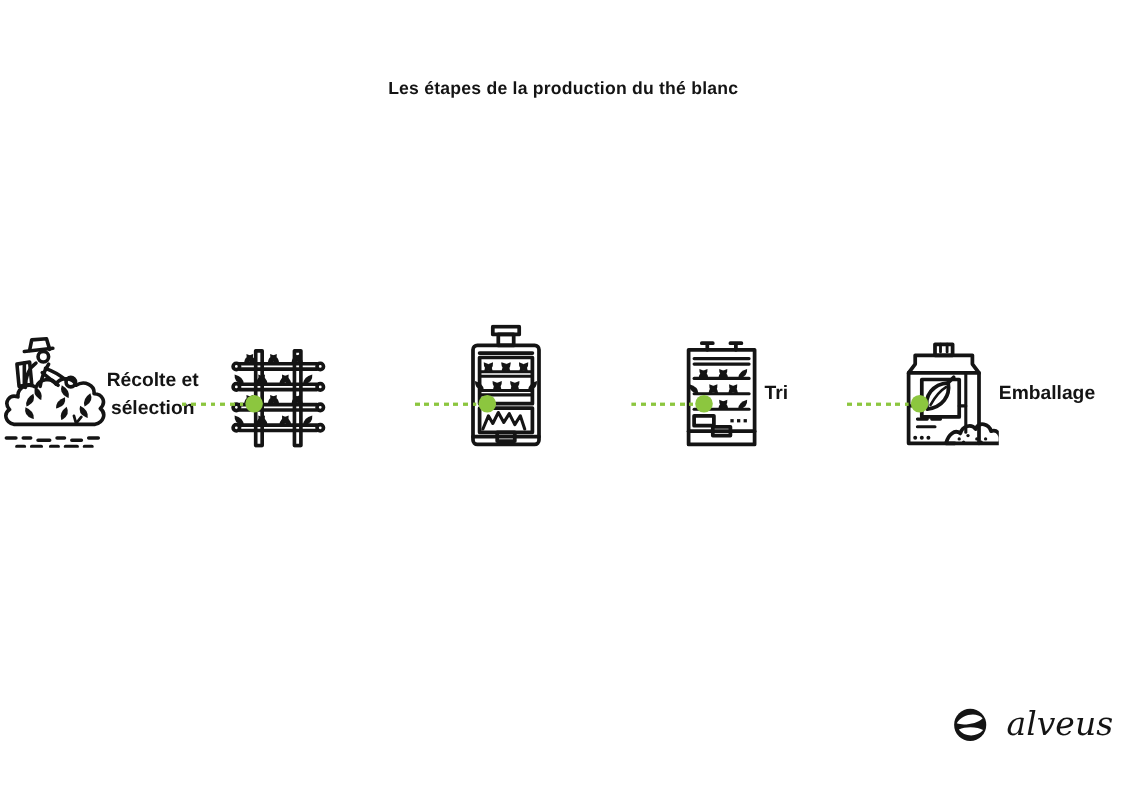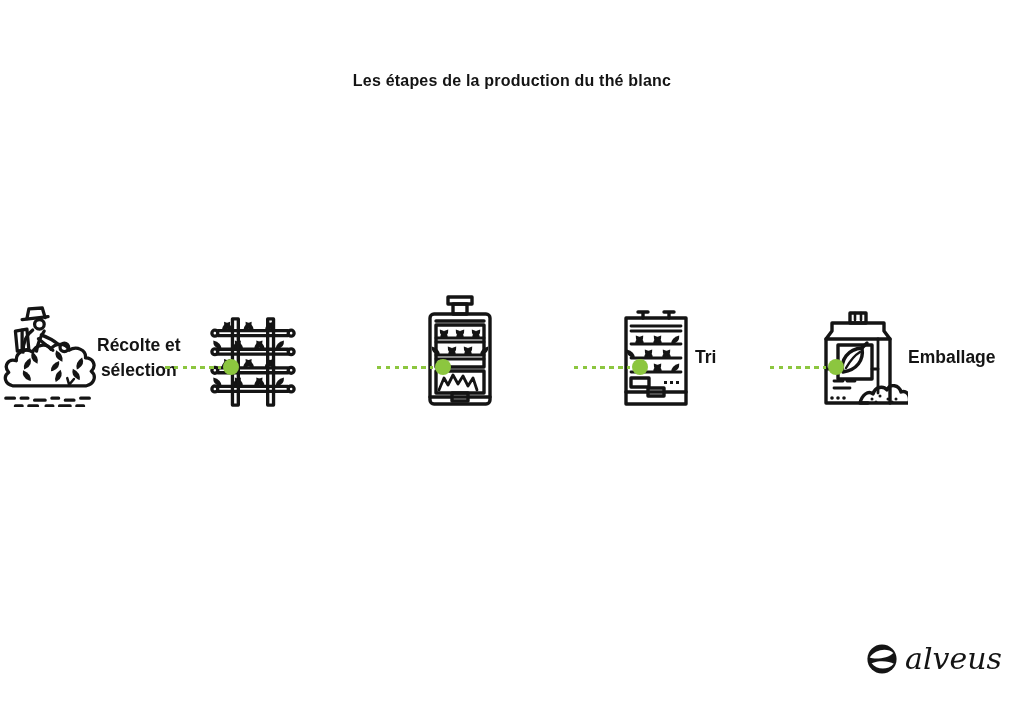--- a/index.html
+++ b/index.html
@@ -36,21 +36,21 @@
   .dash-line{
     position:absolute;left:0;top:6.5px;height:3.5px;width:56px;
     background:repeating-linear-gradient(90deg,var(--green) 0 4.5px,transparent 4.5px 8.8px);
   }
   .dot{
     position:absolute;right:0;top:0;width:16px;height:16px;border-radius:50%;
     background:var(--green);
   }
   .logo{
     position:absolute;left:866px;top:643px;
-    display:flex;align-items:center;gap:7px;
+    display:flex;align-items:center;gap:17px;
   }
   .logo-text{
     font-family:"DejaVu Serif",serif;font-style:italic;
     font-size:30px;line-height:32px;color:var(--ink);
   }
 </style>
 </head>
 <body>
 
 <svg width="0" height="0" style="position:absolute" aria-hidden="true">

